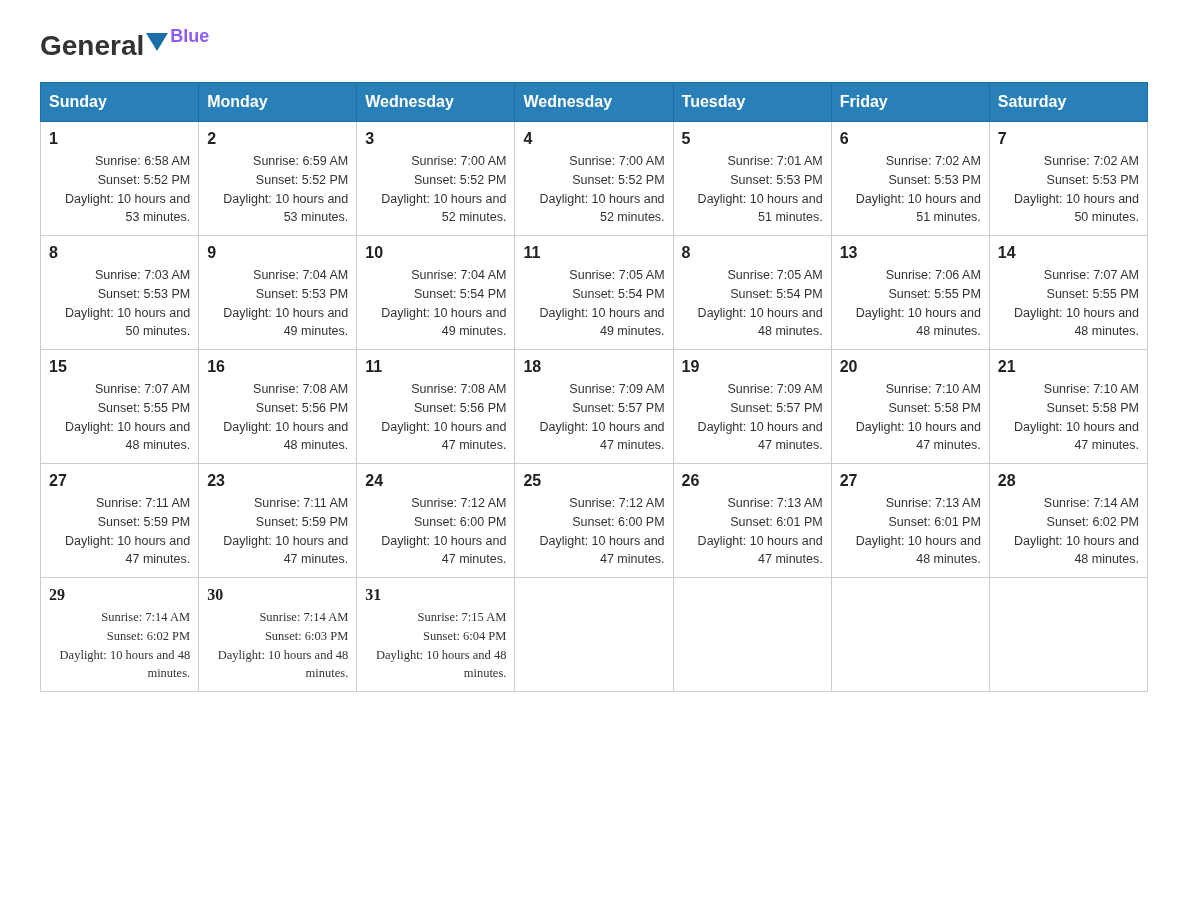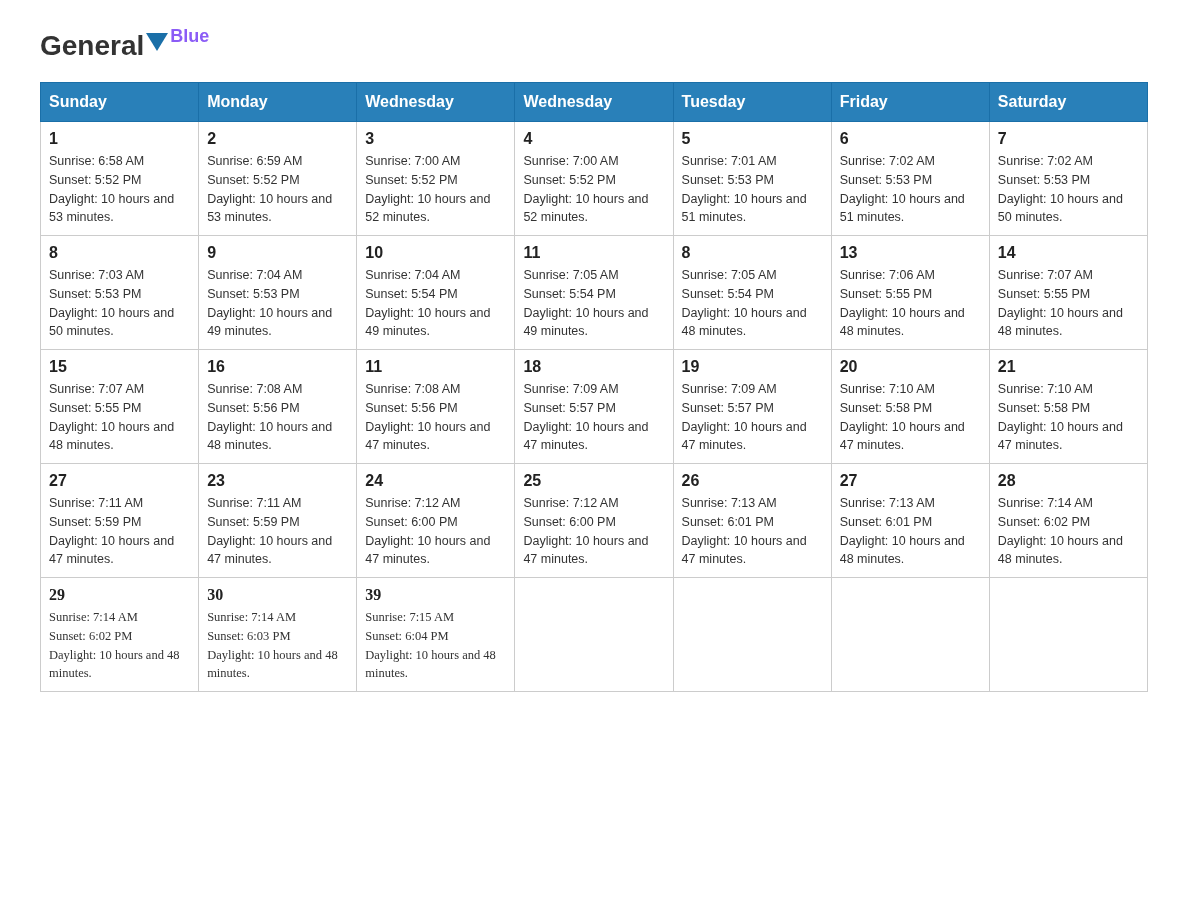--- a/index.html
+++ b/index.html
@@ -72,20 +72,21 @@
     .day-number {
       font-size: 16px;
       font-weight: bold;
       color: #222;
       margin-bottom: 4px;
     }
     .day-info {
       font-size: 12.5px;
       line-height: 1.5;
       color: #333;
+      text-align: right;
     }
     td.empty {
       background: #fff;
     }
     tr:last-child td {
       height: auto;
       min-height: 100px;
       font-family: Liberation Serif, serif;
     }
   </style>
@@ -243,21 +244,21 @@
       <tr>
         <td>
         <div class="day-number">29</div>
         <div class="day-info">Sunrise: 7:14 AM<br>Sunset: 6:02 PM<br>Daylight: 10 hours and 48 minutes.</div>
       </td>
         <td>
         <div class="day-number">30</div>
         <div class="day-info">Sunrise: 7:14 AM<br>Sunset: 6:03 PM<br>Daylight: 10 hours and 48 minutes.</div>
       </td>
         <td>
-        <div class="day-number">39</div>
+        <div class="day-number">31</div>
         <div class="day-info">Sunrise: 7:15 AM<br>Sunset: 6:04 PM<br>Daylight: 10 hours and 48 minutes.</div>
       </td>
         <td class="empty"></td>
         <td class="empty"></td>
         <td class="empty"></td>
         <td class="empty"></td>
       </tr>
     </tbody>
 </table>
 

